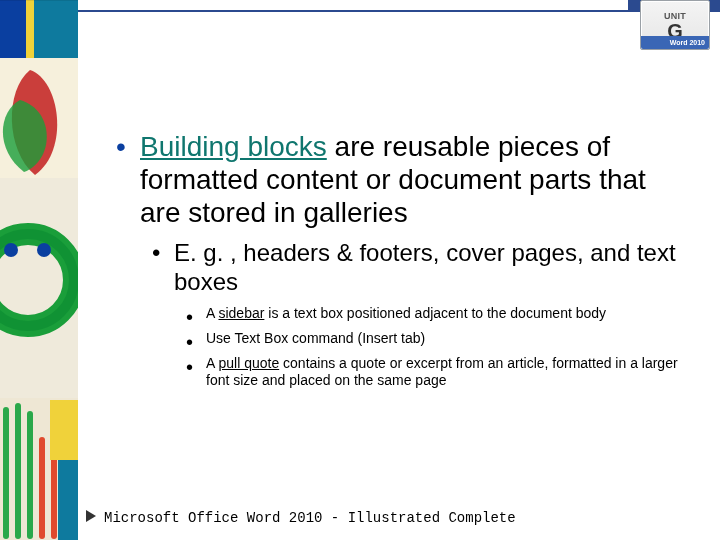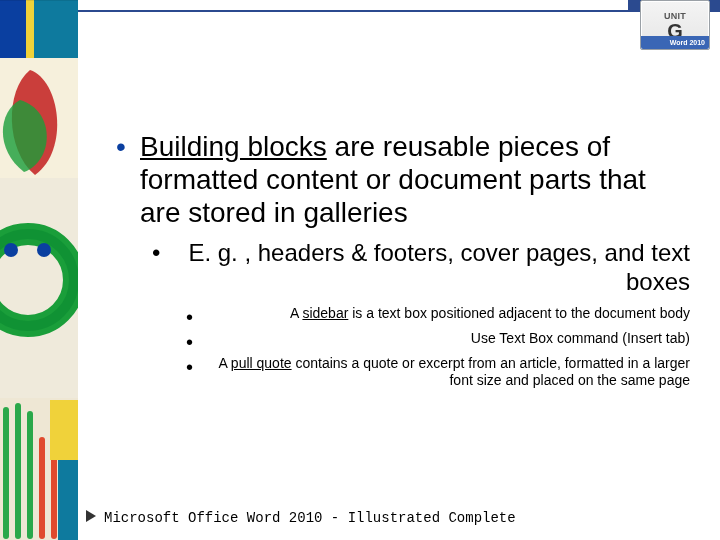--- a/index.html
+++ b/index.html
@@ -132,36 +132,35 @@
   }
   ul.lvl1 > li::before {
     content: "•";
     color: #0a3fa0;
     position: absolute;
     left: -24px;
     top: 0;
     font-size: 28px;
   }
   ul.lvl1 .key1 {
-    color: #000000;
+    color: #0f766e;
     text-decoration: underline;
     text-align: center;
   }
 
   ul.lvl2 {
     margin: 10px 0 0 6px;
     padding: 0 0 0 28px;
     list-style: none;
   }
   ul.lvl2 > li {
     font-size: 24px;
     line-height: 1.2;
     margin-bottom: 8px;
     position: relative;
-    text-align: right;
   }
   ul.lvl2 > li::before {
     content: "•";
     color: #000;
     position: absolute;
     left: -22px;
     top: 0;
     font-size: 24px;
   }
 

